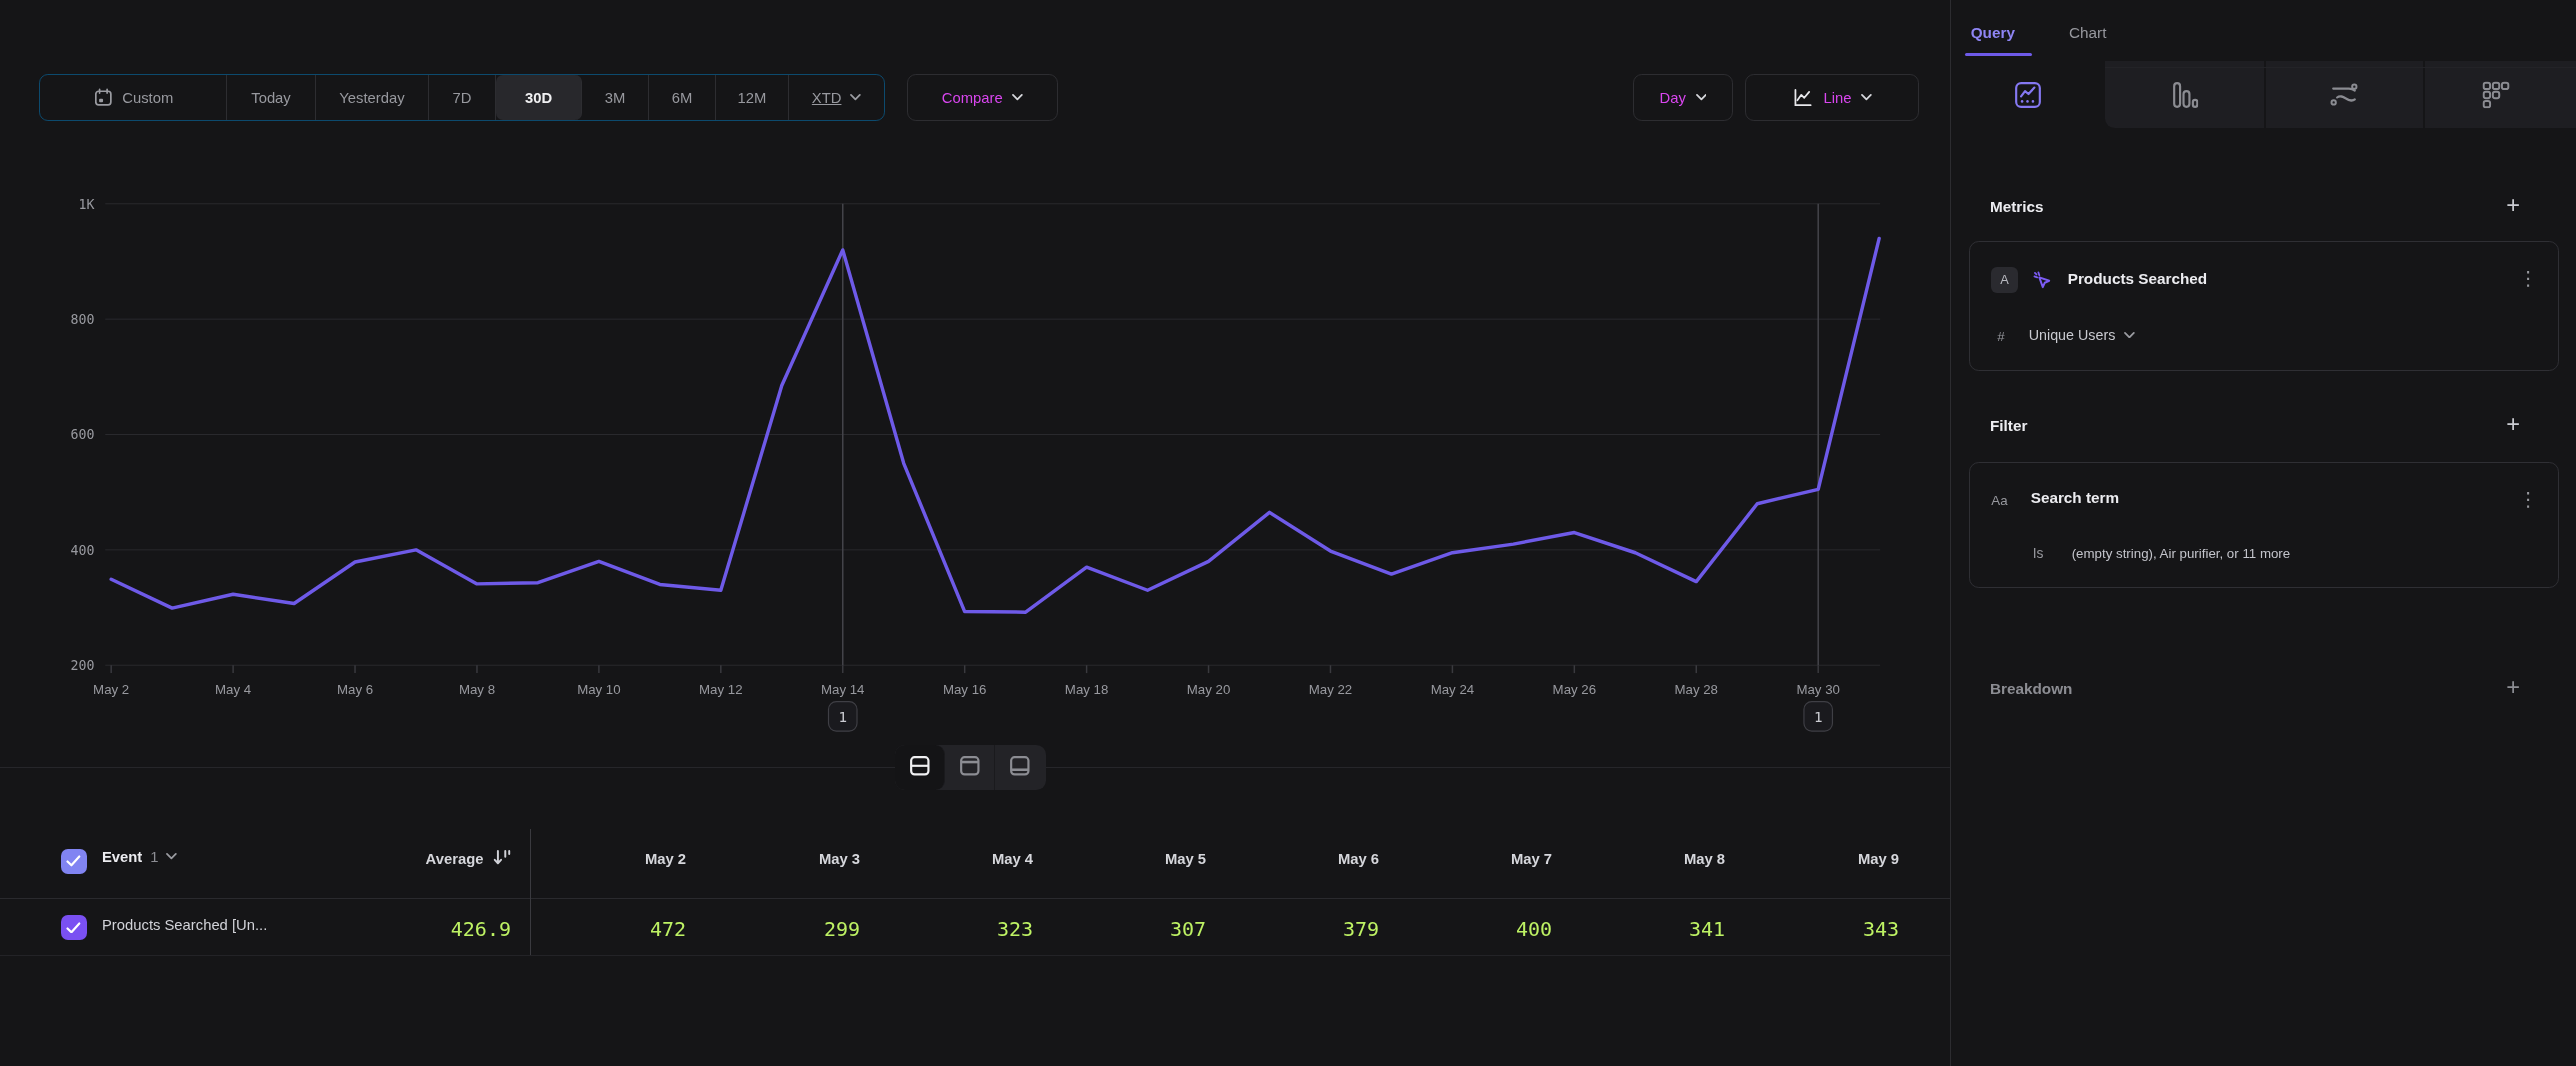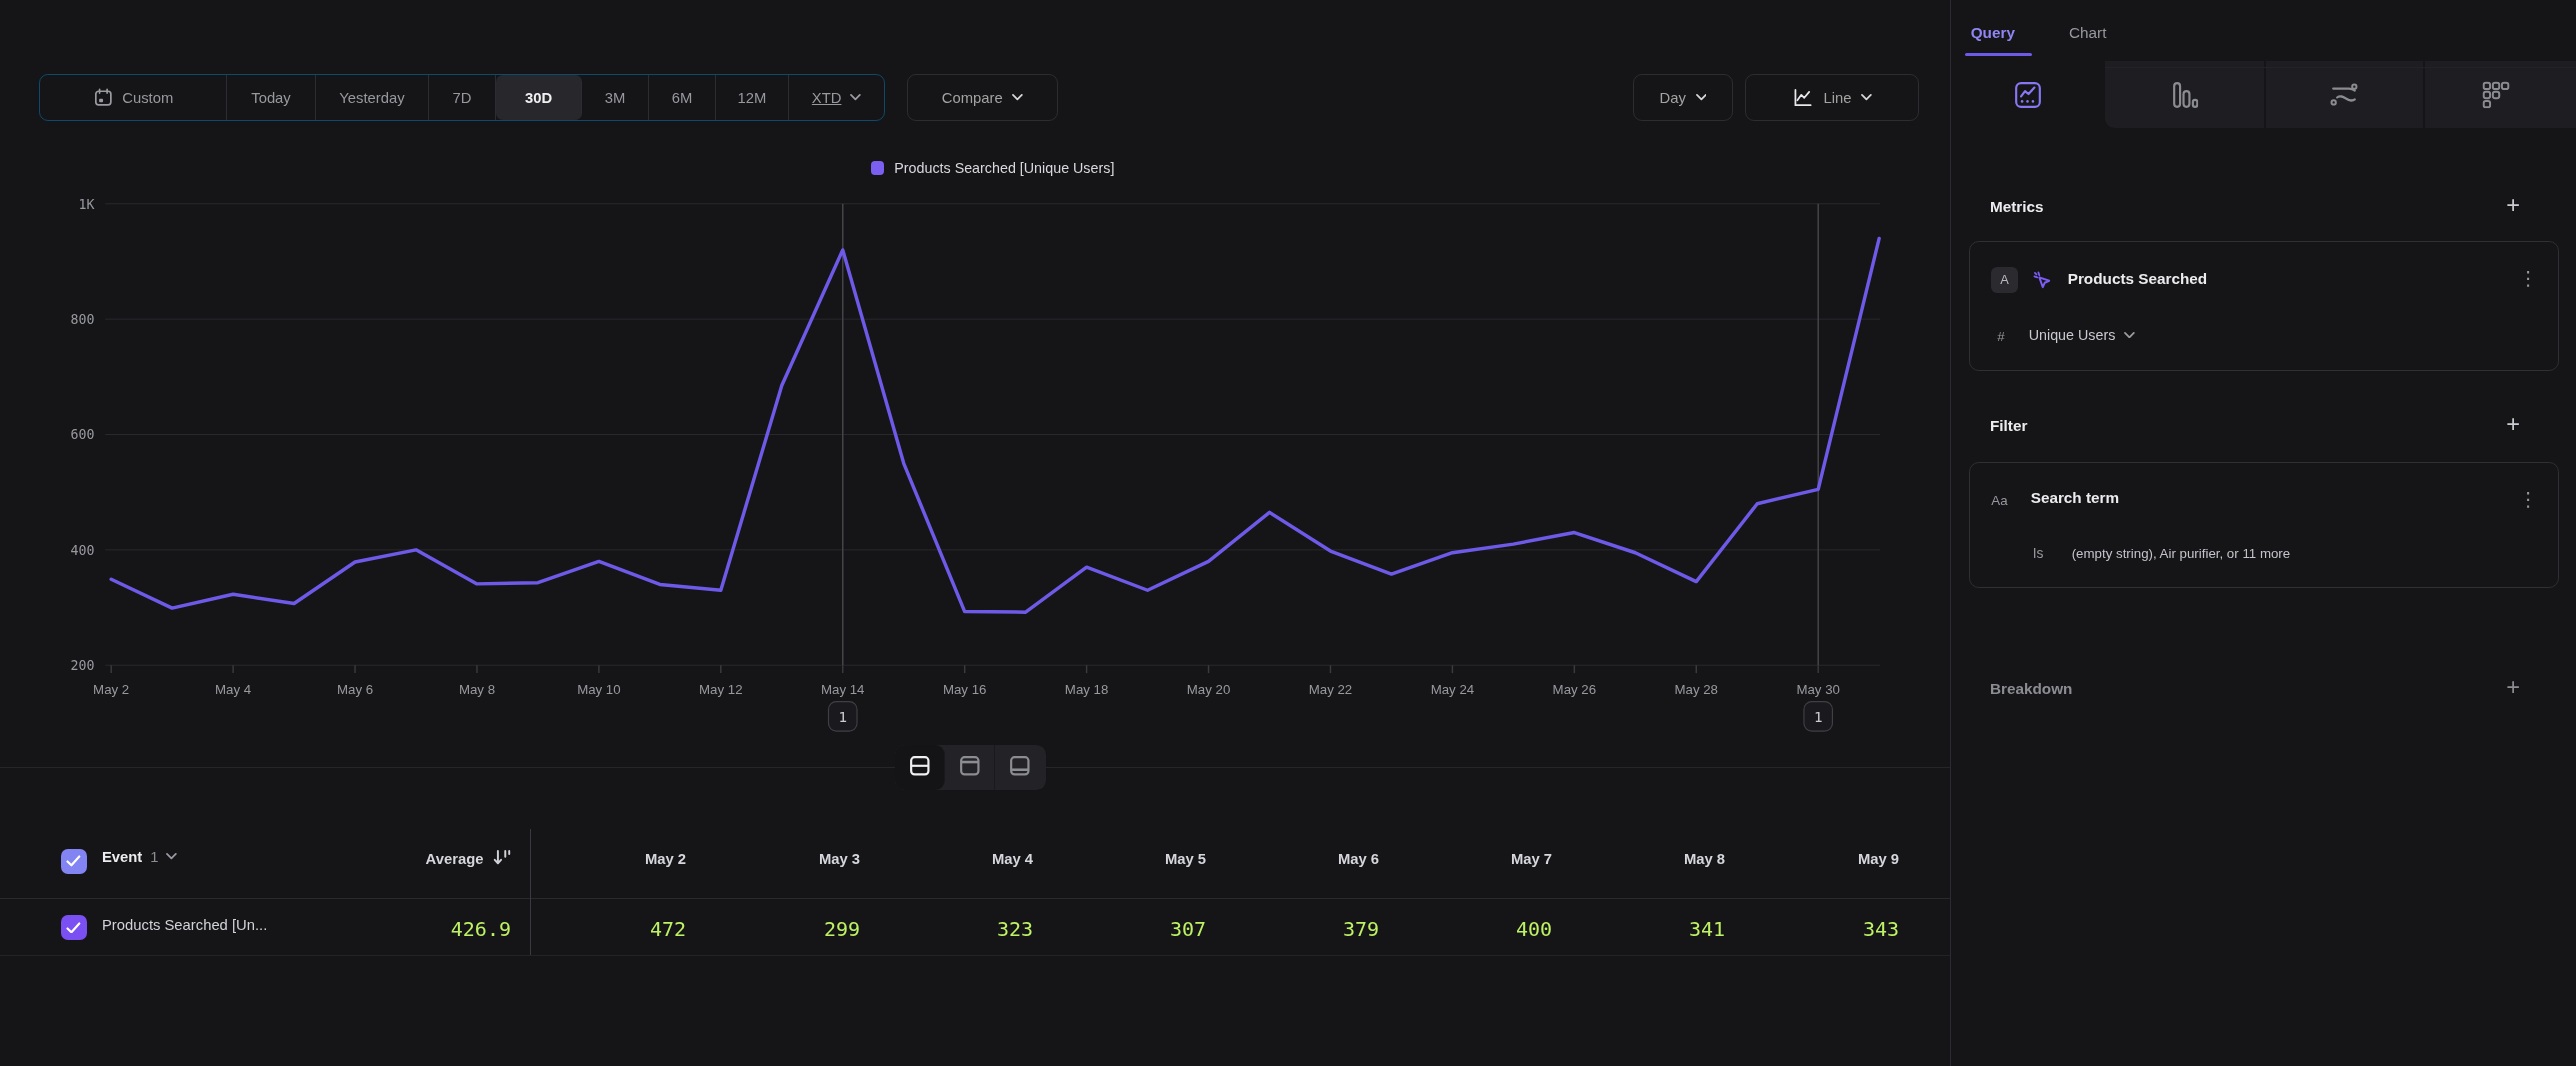--- a/index.html
+++ b/index.html
@@ -18,21 +18,21 @@
   .seg:nth-child(1){width:187px;}
   .seg:nth-child(2){width:89px;}
   .seg:nth-child(3){width:113px;}
   .seg:nth-child(4){width:67px;}
   .seg:nth-child(5){width:86px;}
   .seg:nth-child(6){width:67px;}
   .seg:nth-child(7){width:67px;}
   .seg:nth-child(8){width:73px;}
   .seg:nth-child(9){width:95px;text-decoration:underline;}
   .pill-btn{position:absolute;top:74px;height:47px;border:1px solid #2d2d31;border-radius:8.9px;
-    display:flex;align-items:center;justify-content:center;gap:9.8px;color:#a3a3a3;font-size:14.8px;
+    display:flex;align-items:center;justify-content:center;gap:9.8px;color:#d946ef;font-size:14.8px;
     box-sizing:border-box;cursor:pointer;background:transparent;}
   #compare-btn{left:907px;width:151px;}
   #day-btn{left:1633px;width:100px;}
   #line-btn{left:1745px;width:174px;}
 
   
   #legend{position:absolute;left:105px;top:160px;width:1775px;display:flex;align-items:center;
     justify-content:center;gap:9.8px;}
   #legend .swatch{width:13.8px;height:13.8px;border-radius:3.9px;}
   #legend .lbl{color:#d8d9de;font-size:14.3px;}
@@ -169,24 +169,20 @@
           </svg>
       </span>
       <span>Line</span>
       <span class="chev">
           <svg width="10.8" height="6.9" viewBox="0 0 11 7" fill="none">
             <path d="M1 1l4.5 4.5L10 1" stroke="#d6d7dc" stroke-width="1.8" stroke-linecap="round" stroke-linejoin="round"></path>
           </svg>
         </span>
     </div>
 
-    <div id="legend">
-      <span class="swatch" id="legend-swatch" style="background: rgb(122, 95, 240);"></span>
-      <span class="lbl">Products Searched [Unique Users]</span>
-    </div>
 
     <svg id="chart-svg" xmlns="http://www.w3.org/2000/svg" viewBox="0 0 1982 760">
         <line x1="107" y1="207" x2="1911" y2="207" stroke="#2a2a2e" stroke-width="1"></line>
         <text x="96" y="212" fill="#98999f" text-anchor="end" font-size="13.5" font-family="DejaVu Sans Mono, monospace">1K</text>
         <line x1="107" y1="324.25" x2="1911" y2="324.25" stroke="#2a2a2e" stroke-width="1"></line>
         <text x="96" y="329.25" fill="#98999f" text-anchor="end" font-size="13.5" font-family="DejaVu Sans Mono, monospace">800</text>
         <line x1="107" y1="441.5" x2="1911" y2="441.5" stroke="#2a2a2e" stroke-width="1"></line>
         <text x="96" y="446.5" fill="#98999f" text-anchor="end" font-size="13.5" font-family="DejaVu Sans Mono, monospace">600</text>
         <line x1="107" y1="558.75" x2="1911" y2="558.75" stroke="#2a2a2e" stroke-width="1"></line>
         <text x="96" y="563.75" fill="#98999f" text-anchor="end" font-size="13.5" font-family="DejaVu Sans Mono, monospace">400</text>

